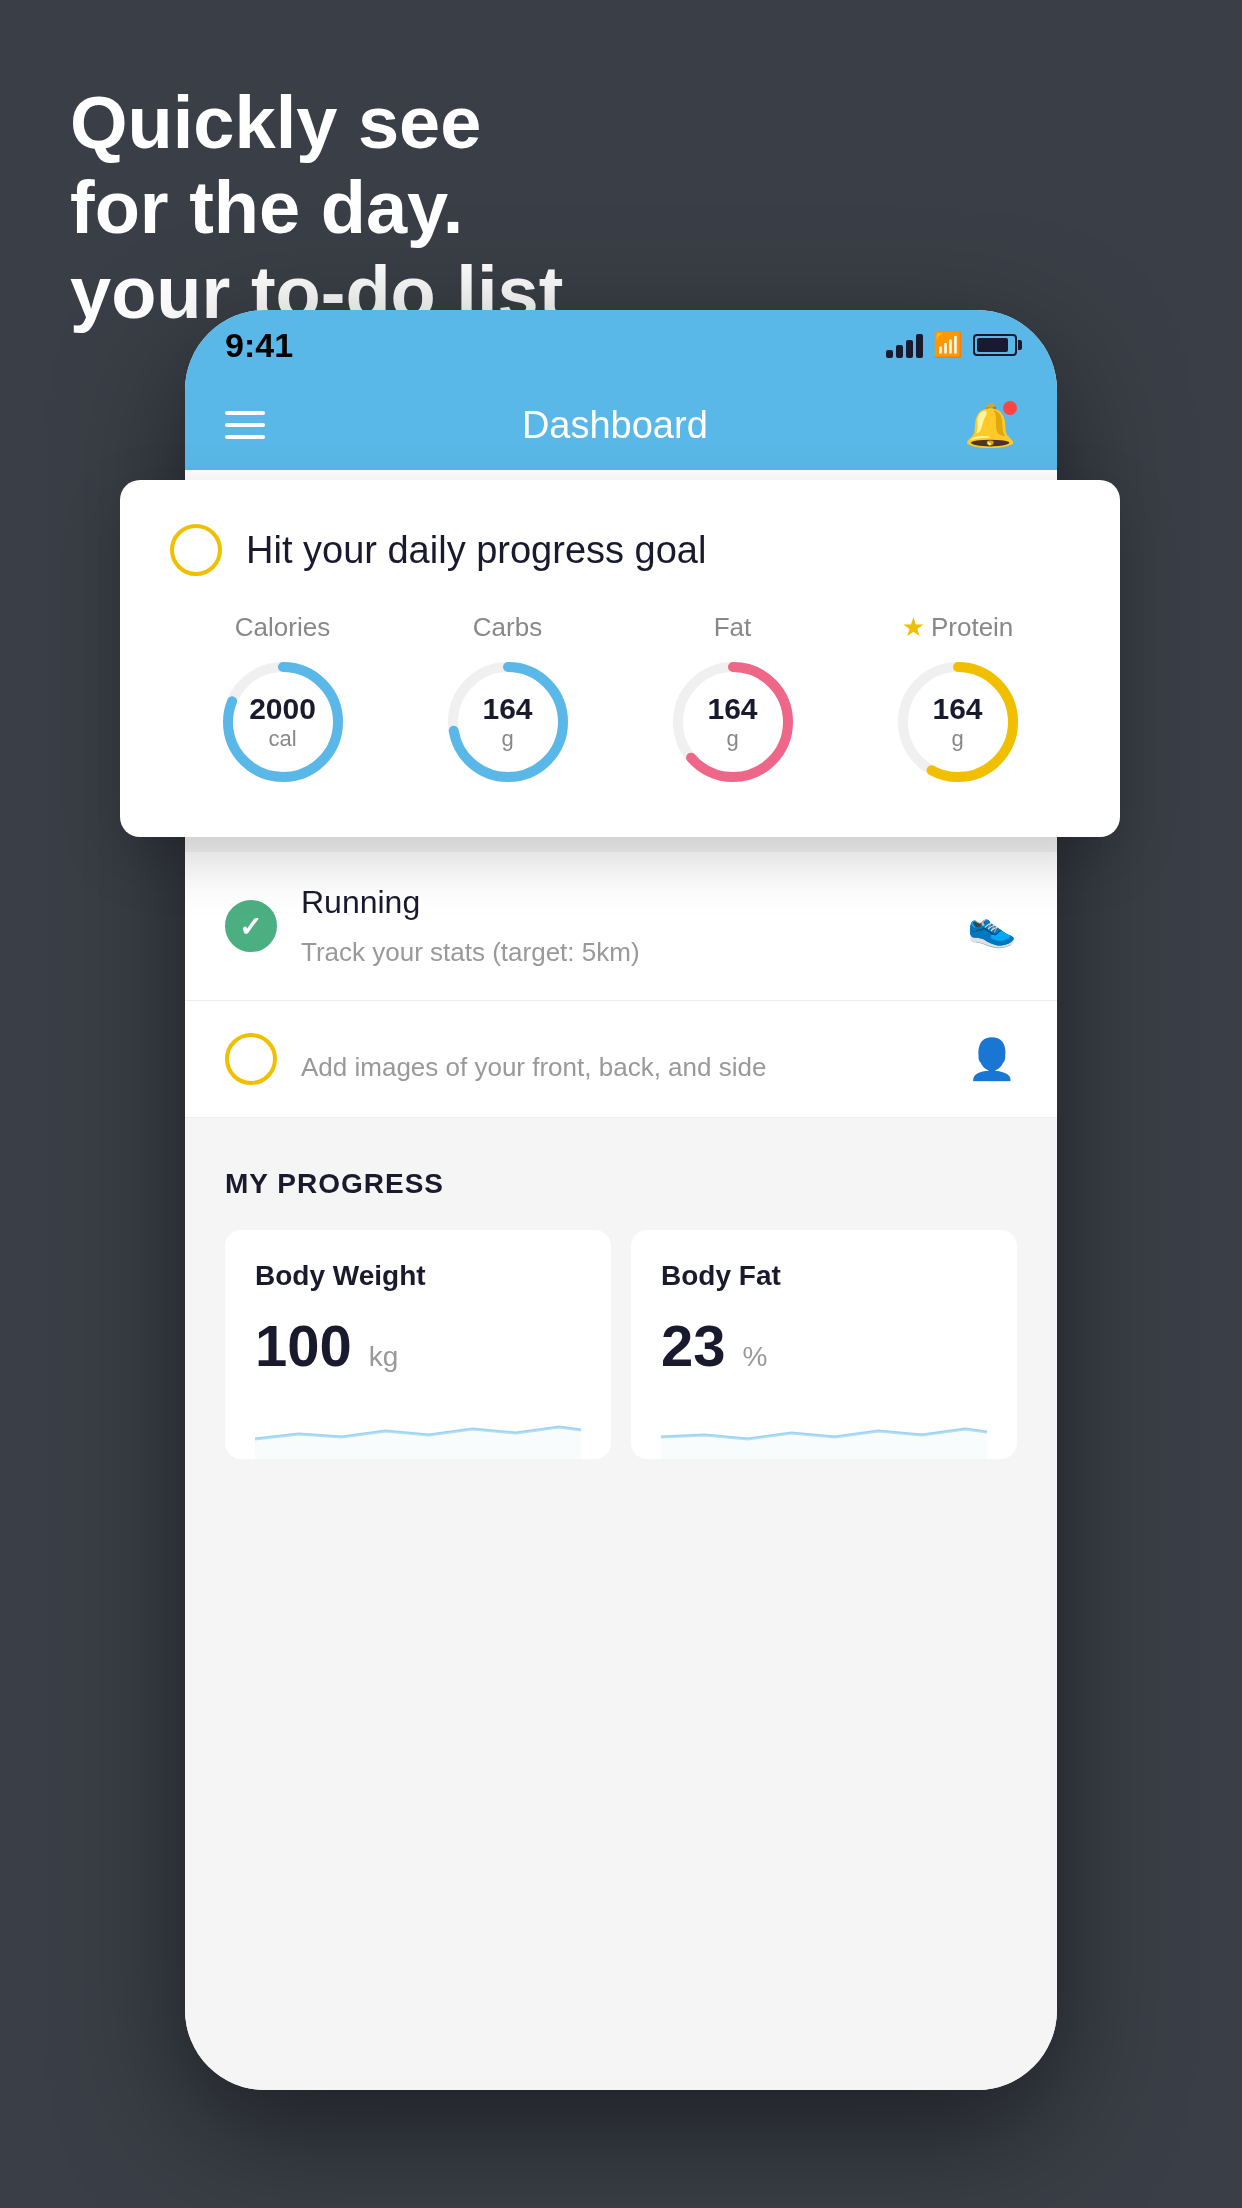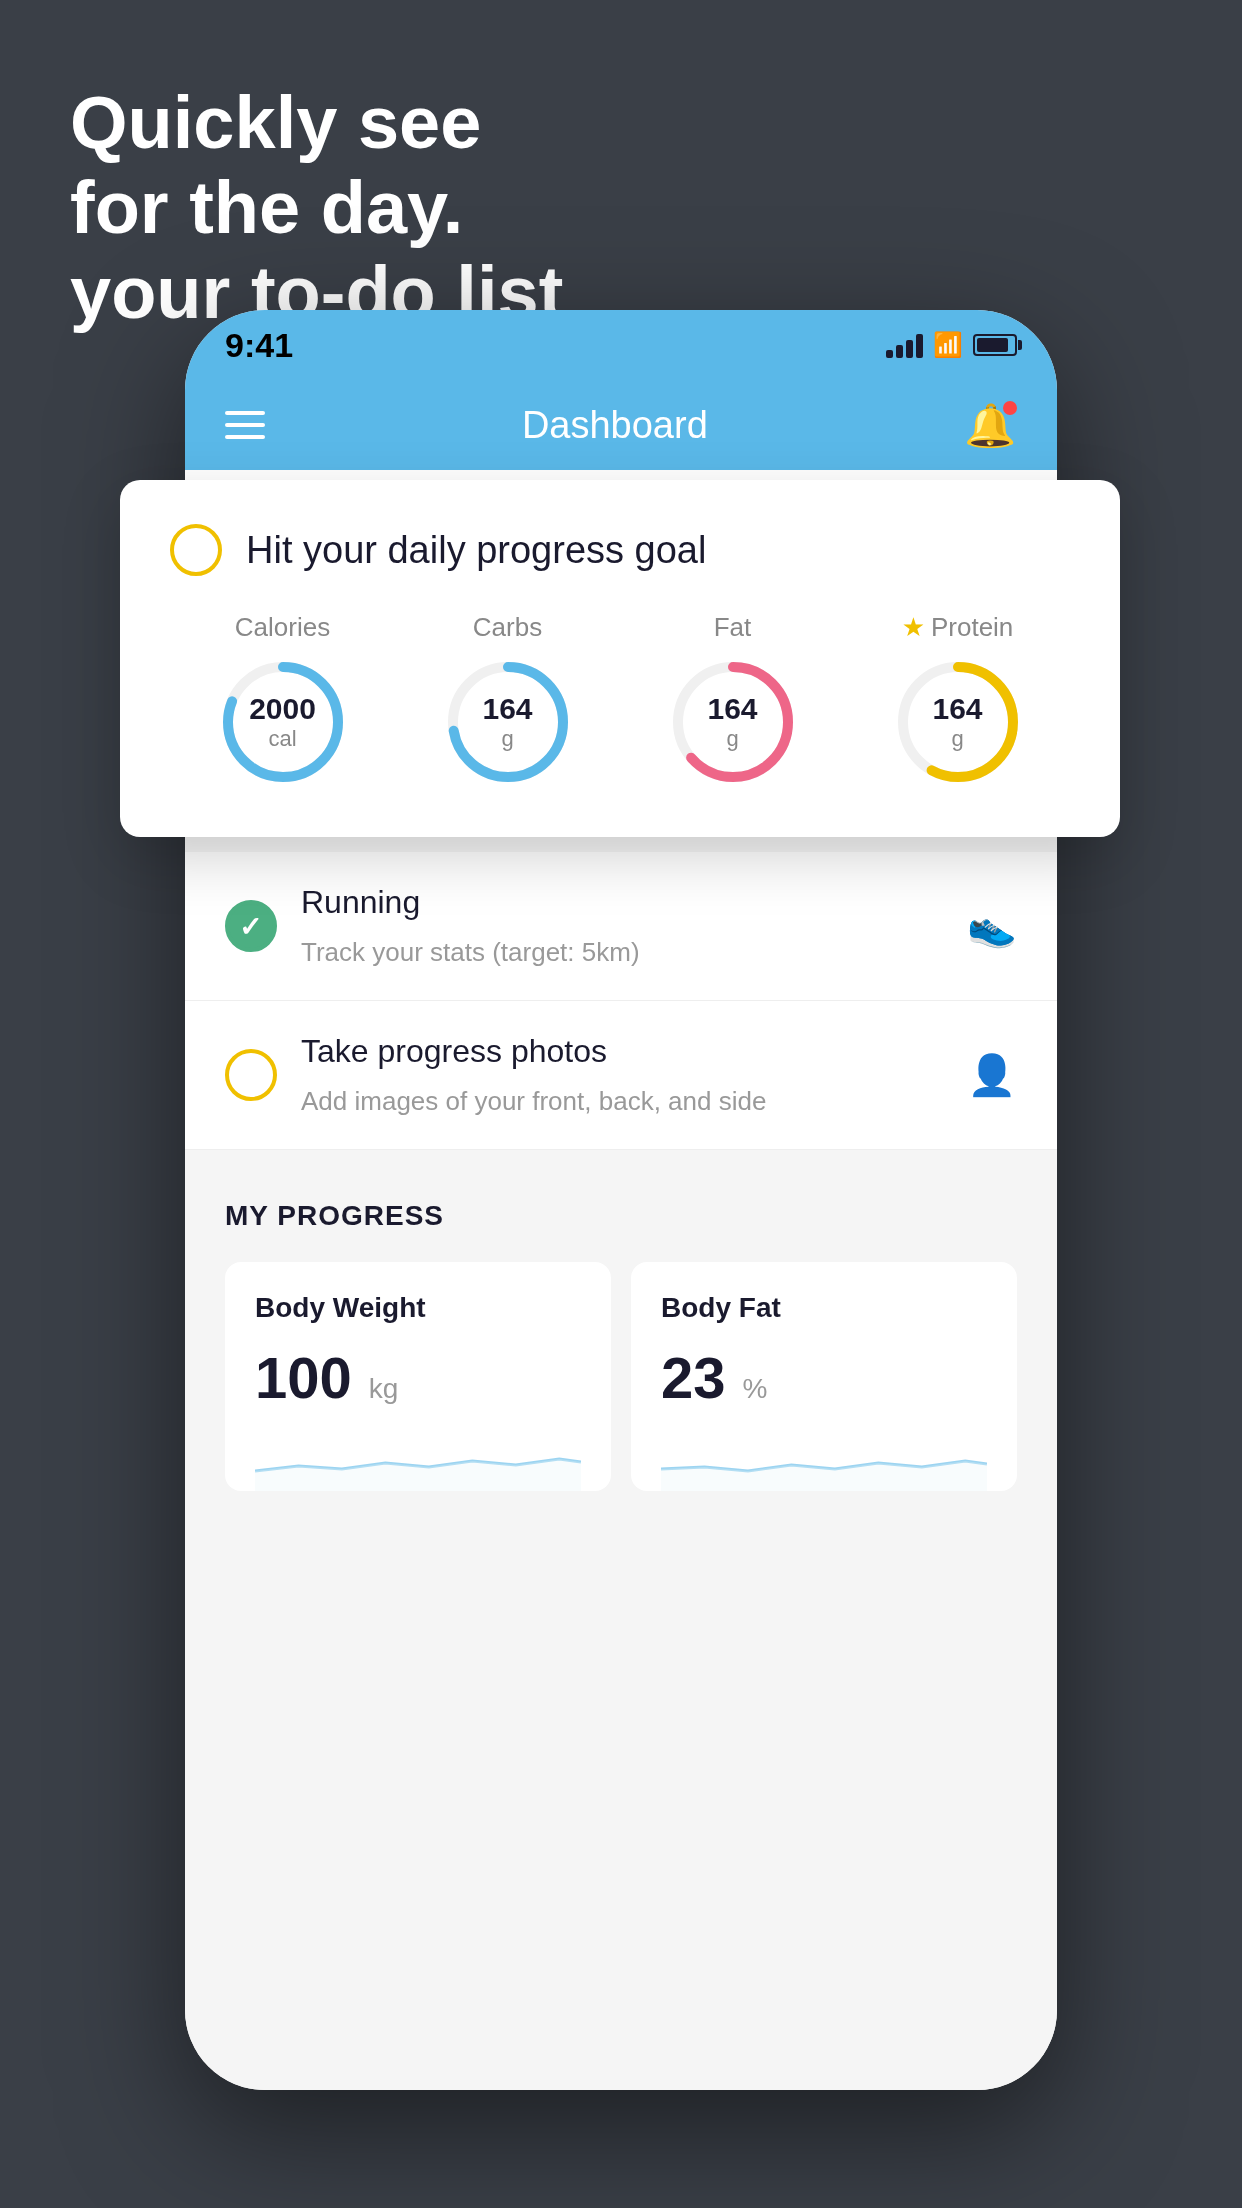--- a/index.html
+++ b/index.html
@@ -430,21 +430,20 @@
           <div class="todo-main">Running</div>
           <div class="todo-sub">Track your stats (target: 5km)</div>
         </div>
         <span class="todo-icon">👟</span>
       </div>
 
 
       <div class="todo-item">
         <div class="todo-circle-yellow"></div>
         <div class="todo-text">
-          <div class="todo-main">Take progress photos</div>
           <div class="todo-sub">Add images of your front, back, and side</div>
         </div>
         <span class="todo-icon">👤</span>
       </div>
 
     </div>
 
     <div class="progress-section">
       <div class="section-title">MY PROGRESS</div>
       <div class="progress-cards">

